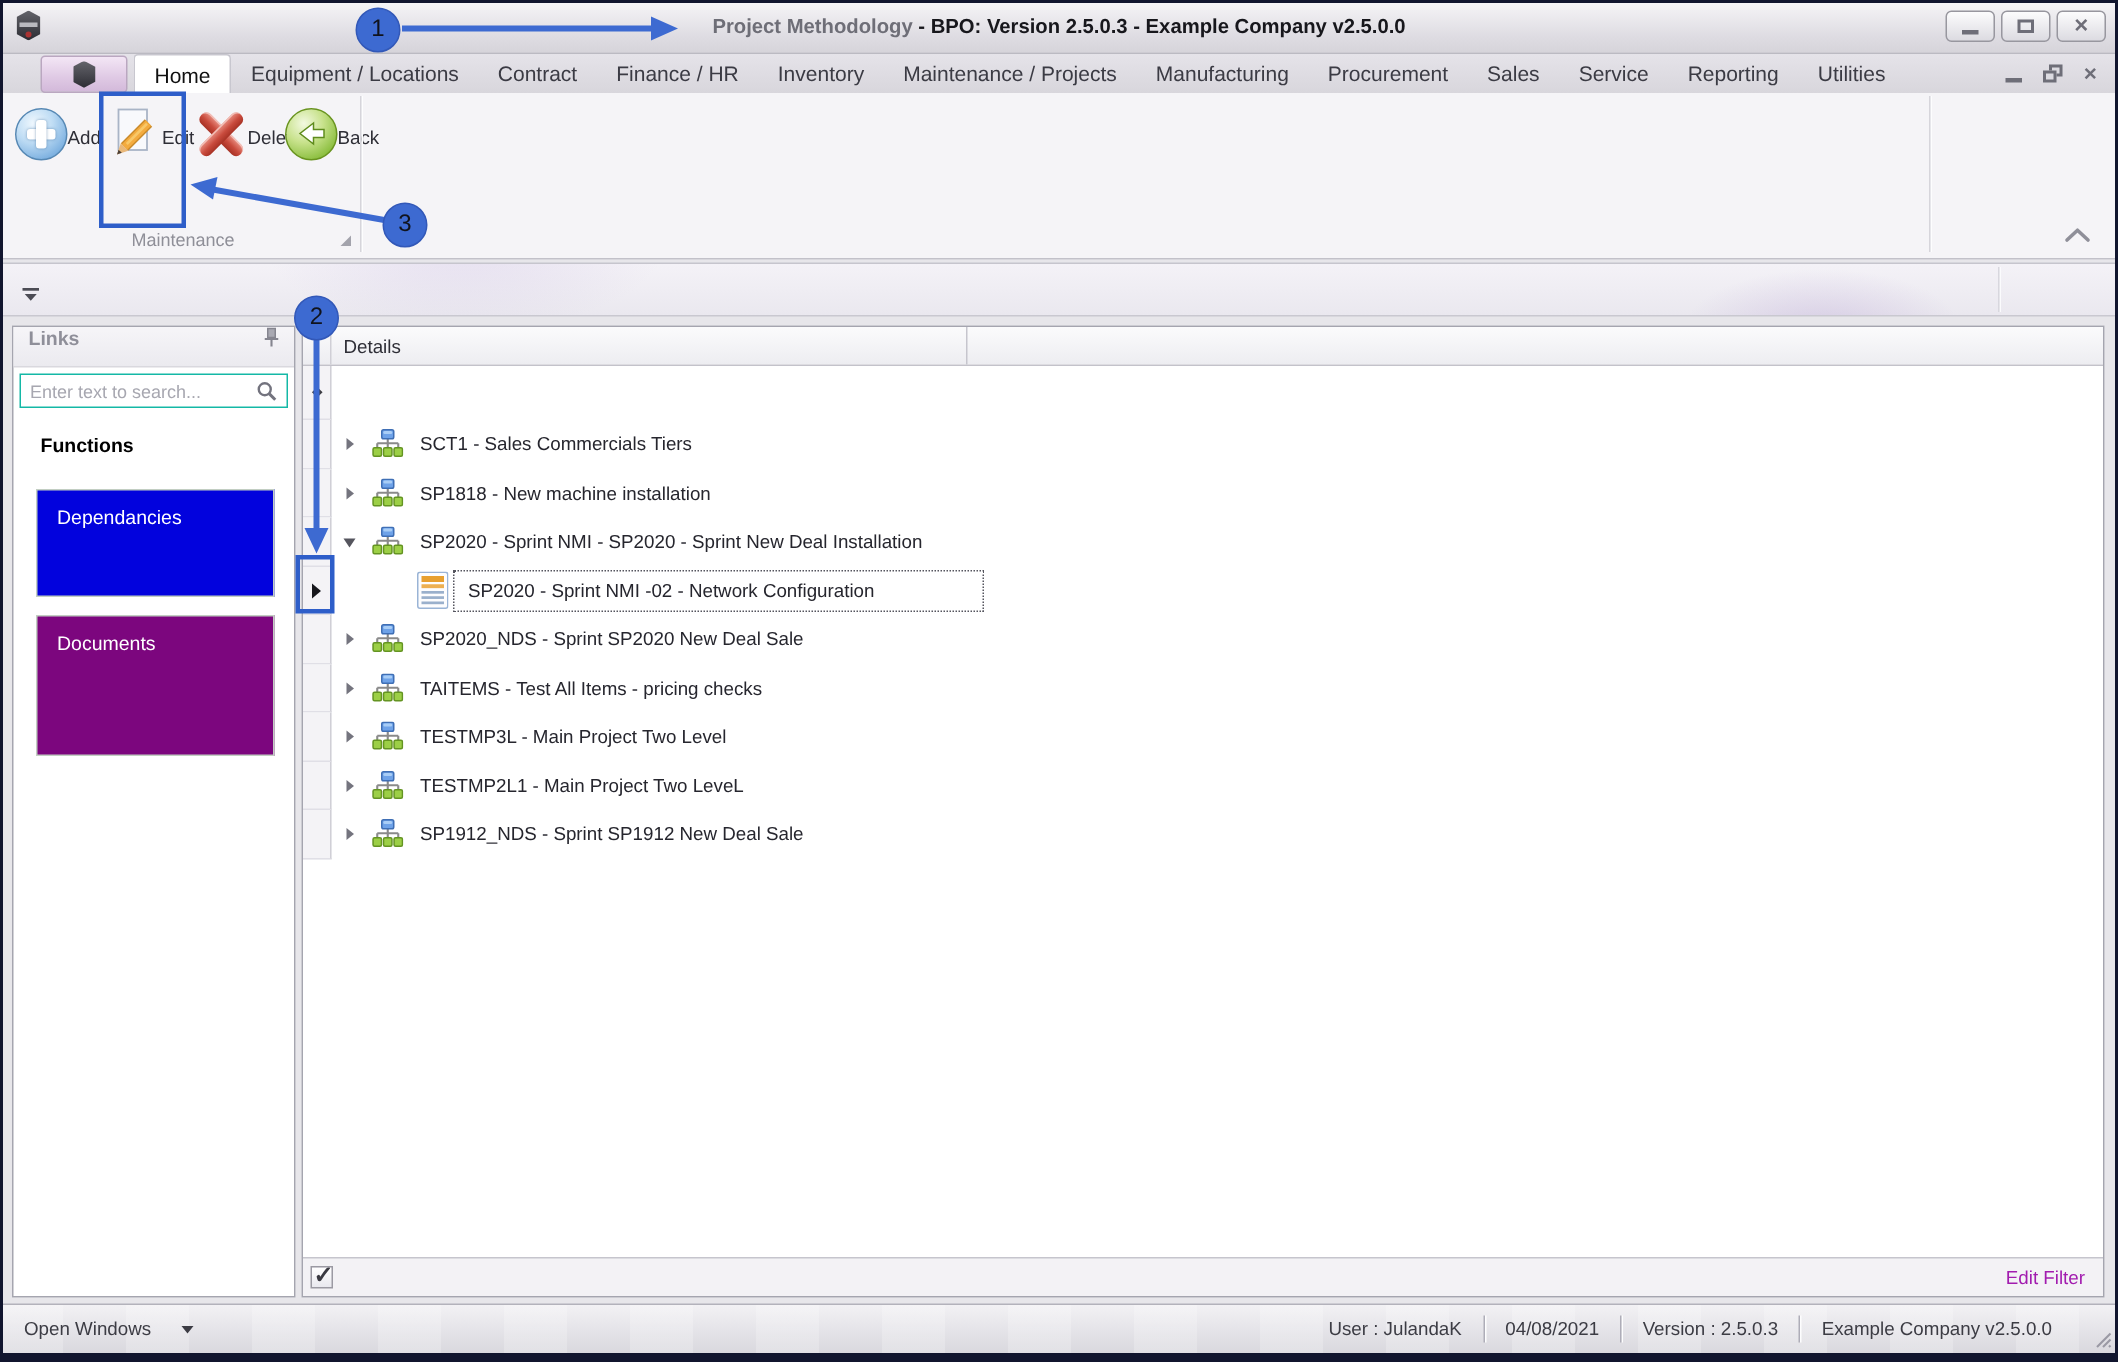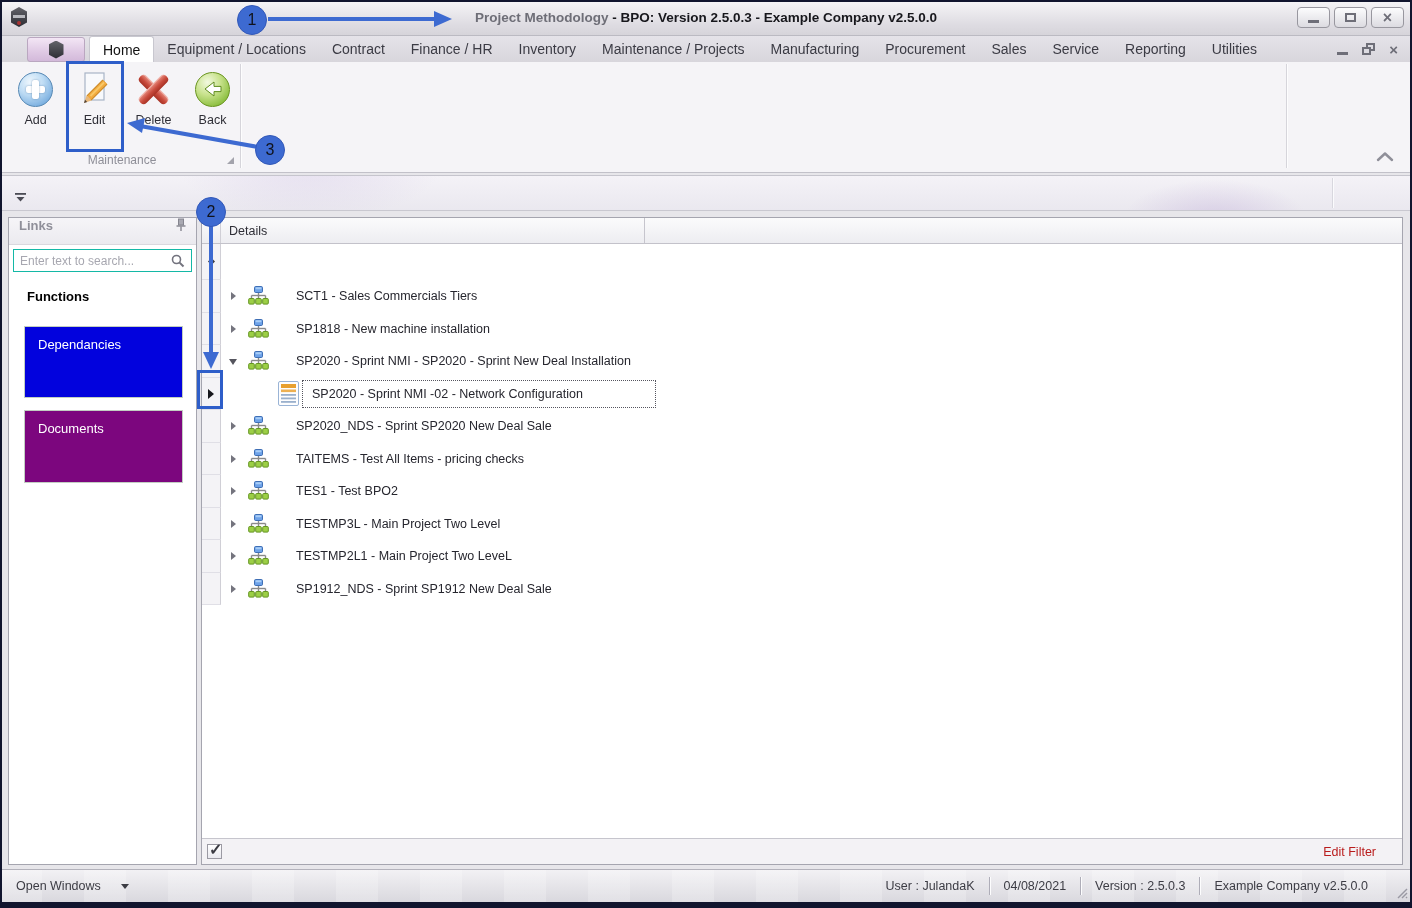--- a/index.html
+++ b/index.html
@@ -33,21 +33,21 @@
   .mdi-restore{position:relative;width:13px;height:12px}
   .mdi-restore i{position:absolute;width:9px;height:8px;border:2px solid #6e6e78;background:#dcdbe1}
   .mdi-restore i:first-child{right:0;top:0}
   .mdi-restore i:last-child{left:0;bottom:0}
   .mdi-close{font-size:15px;font-weight:700;line-height:1}
 
   
   .ribbon{position:absolute;left:0;top:62px;width:1412px;height:111px;background:#f5f4f7;border-bottom:1px solid #c2c1c9}
   .rgroup{position:absolute;left:6px;top:2px;width:232px;height:106px}
   .rbtns{display:flex;gap:8px;padding-left:4px;padding-top:2px}
-  .rb-btn{width:52px;display:flex;flex-direction:column;align-items:center;padding-top:4px}
+  .rb-btn{width:52px;display:flex;flex-direction:row;align-items:center;padding-top:4px}
   .rb-label{margin-top:5px;font-size:12.5px;color:#2e2e36}
   .rb-ic{width:38px;height:38px;display:flex;align-items:center;justify-content:center}
   .ic-add{position:relative;width:35px;height:35px;border-radius:50%;border:1px solid #5688b4;background:radial-gradient(circle at 35% 28%,#f0f8fe 0%,#bedcf4 40%,#7cb0e0 78%,#5e98cf 100%)}
   .ic-add::before,.ic-add::after{content:"";position:absolute;background:#fff;border-radius:2px;box-shadow:0 0 2px rgba(40,90,140,.55)}
   .ic-add::before{width:19px;height:7px;left:7px;top:13px}
   .ic-add::after{width:7px;height:19px;left:13px;top:7px}
   .ic-del{position:relative;width:35px;height:35px}
   .ic-del i{position:absolute;left:-1px;top:13px;width:37px;height:9px;border-radius:4px;background:linear-gradient(#ea9184,#c94b3d 55%,#a83225);box-shadow:inset 0 1px 0 rgba(255,255,255,.45)}
   .ic-del i:first-child{transform:rotate(45deg)}
   .ic-del i:last-child{transform:rotate(-45deg)}
@@ -71,48 +71,48 @@
   .lp-header{height:27px;display:flex;background:linear-gradient(#f6f5f8,#ebeaef);border-bottom:1px solid #d9d8de}
   .lp-title{margin-left:10px;font-weight:700;font-size:13px;color:#8f8f99}
   .lp-pin{margin-left:auto;margin-right:9px;display:flex}
   .lp-search{margin:4px 4px 0 4px;height:23px;border:1px solid #14b8a6;background:#fff;display:flex;align-items:center}
   .lp-search input{flex:1;min-width:0;border:0;outline:none;padding-left:6px;font-size:12px;color:#555;font-family:"Liberation Sans",sans-serif;background:transparent}
   .lp-search input::placeholder{color:#a7a7b0}
   .lp-search svg{margin-right:6px;flex:none}
   .lp-section{margin:17px 0 0 18px;font-weight:700;font-size:13px;color:#000000}
   .fn-item{width:159px;margin-left:15px;color:#fff;font-size:13px;padding:10px 0 0 13px;border:1px solid #c2cec2}
   .fn-item.first{margin-top:22px;height:72px}
-  .fn-item.second{margin-top:12px;height:73px}
+  .fn-item.second{margin-top:12px;height:94px}
 
   
   .grid{position:absolute;left:201px;top:217px;width:1202px;height:648px;background:#fff;border:1px solid #a5a5af}
   .grid-header{height:26px;display:flex;background:linear-gradient(#fbfbfc,#ededf1);border-bottom:1px solid #c3c2ca}
   .gh-ind{width:19px;border-right:1px solid #d0cfd6}
   .gh-details{width:424px;border-right:1px solid #c6c5cd;display:flex;align-items:center;padding-left:8px;font-size:12.5px;color:#2e2e36}
   .gh-rest{flex:1}
   .grid-body{position:absolute;left:0;right:0;top:26px;bottom:26px;background:#fff;overflow:hidden}
   .empty-row{height:36px;display:flex}
   .row-ind{width:19px;flex:none;background:#f4f3f6;border-right:1px solid #d0cfd6;border-bottom:1px solid #e0dfe6;display:flex;justify-content:center}
   .row-dot{width:5px;height:5px;background:#3c3c44;transform:rotate(45deg);margin-top:15px}
   .tree-row{height:32.5px;display:flex}
   .row-content{flex:1;display:flex;align-items:center}
   .tree-row.lvl0 .row-content{padding-left:8px}
   .tree-row.lvl1 .row-content{padding-left:48px}
   .expander{width:10px;height:12px;position:relative;flex:none}
   .expander.closed::before{content:"";position:absolute;left:2px;top:2px;border-top:4px solid transparent;border-bottom:4px solid transparent;border-left:5px solid #74747e}
   .expander.open::before{content:"";position:absolute;left:0;top:4px;border-left:4.5px solid transparent;border-right:4.5px solid transparent;border-top:6px solid #55555e}
   .node-icon{margin-left:9px;flex:none;display:flex}
-  .row-label{margin-left:27px;font-size:12.5px;color:#26262e;white-space:nowrap}
+  .row-label{margin-left:11px;font-size:12.5px;color:#26262e;white-space:nowrap}
   .sel-box{height:28px;border:1px dotted #55555e;display:flex;align-items:center;padding-left:9px;width:354px;margin-left:3px;background:#fff}
   .sel-box .row-label{margin-left:0}
   .focus-arrow{width:0;height:0;border-top:5px solid transparent;border-bottom:5px solid transparent;border-left:6px solid #17171c;margin-top:11px}
   .grid-footer{position:absolute;left:0;right:0;bottom:0;height:26px;background:#f3f2f5;border-top:1px solid #c6c5cd;display:flex;align-items:center}
   .chk{width:15px;height:15px;margin-left:5px;border:1px solid #9b9aa3;background:linear-gradient(#ffffff,#e9e9ef);position:relative}
   .chk::after{content:"✓";position:absolute;left:1px;top:-5px;font-size:16px;font-weight:700;color:#3a3a42}
-  .edit-filter{margin-left:auto;margin-right:26px;font-size:12.5px;color:#b91c1c}
+  .edit-filter{margin-left:auto;margin-right:12px;font-size:12.5px;color:#a21caf}
 
   
   .statusbar{position:absolute;left:0;top:869px;width:1412px;height:33px;border-top:1px solid #b3b2bb;display:flex;align-items:center;
     background:repeating-linear-gradient(90deg,rgba(255,255,255,.22) 0 42px,rgba(255,255,255,0) 42px 84px),linear-gradient(#f2f1f4,#d9d8de)}
   .open-windows{margin-left:16px;font-size:12.5px;color:#3c3c44;display:flex;align-items:center;gap:20px}
   .ow-caret{width:0;height:0;border-left:4px solid transparent;border-right:4px solid transparent;border-top:5px solid #3c3c44}
   .sb-right{margin-left:auto;display:flex;align-items:center;margin-right:30px}
   .sb-cell{padding:0 14px;font-size:12.5px;color:#3c3c44;white-space:nowrap}
   .sb-sep{width:1px;height:18px;background:#aeadb8;box-shadow:1px 0 0 #fdfdfe}
   .grip{position:absolute;right:4px;bottom:3px}
@@ -403,42 +403,20 @@
           <rect x="0.7" y="12.5" width="5.6" height="5.6" rx="1" fill="#9ccf46" stroke="#649422"></rect>
           <rect x="7.7" y="12.5" width="5.6" height="5.6" rx="1" fill="#9ccf46" stroke="#649422"></rect>
           <rect x="14.7" y="12.5" width="5.6" height="5.6" rx="1" fill="#9ccf46" stroke="#649422"></rect>
         </svg>
       </span>
 
       <span class="row-label">TAITEMS - Test All Items - pricing checks</span>
     </div>
   </div>
 
-  <div class="tree-row lvl0">
-    <div class="row-ind"></div>
-    <div class="row-content">
-      <span class="expander closed"></span>
-      <span class="node-icon icon-org">
-        <svg width="21" height="20" viewBox="0 0 21 20">
-          <line x1="10.5" y1="6" x2="10.5" y2="9.5" stroke="#8a8a8a" stroke-width="1.4"></line>
-          <line x1="3.5" y1="9.5" x2="17.5" y2="9.5" stroke="#8a8a8a" stroke-width="1.4"></line>
-          <line x1="3.5" y1="9.5" x2="3.5" y2="12.5" stroke="#8a8a8a" stroke-width="1.4"></line>
-          <line x1="10.5" y1="9.5" x2="10.5" y2="12.5" stroke="#8a8a8a" stroke-width="1.4"></line>
-          <line x1="17.5" y1="9.5" x2="17.5" y2="12.5" stroke="#8a8a8a" stroke-width="1.4"></line>
-          <rect x="6.5" y="0.5" width="8" height="6" rx="1.2" fill="#6ea2e8" stroke="#3f6fb5"></rect>
-          <rect x="7.5" y="1.3" width="6" height="2" rx="1" fill="#a8cdf6"></rect>
-          <rect x="0.7" y="12.5" width="5.6" height="5.6" rx="1" fill="#9ccf46" stroke="#649422"></rect>
-          <rect x="7.7" y="12.5" width="5.6" height="5.6" rx="1" fill="#9ccf46" stroke="#649422"></rect>
-          <rect x="14.7" y="12.5" width="5.6" height="5.6" rx="1" fill="#9ccf46" stroke="#649422"></rect>
-        </svg>
-      </span>
-
-      <span class="row-label">TES1 - Test BPO2</span>
-    </div>
-  </div>
 
   <div class="tree-row lvl0">
     <div class="row-ind"></div>
     <div class="row-content">
       <span class="expander closed"></span>
       <span class="node-icon icon-org">
         <svg width="21" height="20" viewBox="0 0 21 20">
           <line x1="10.5" y1="6" x2="10.5" y2="9.5" stroke="#8a8a8a" stroke-width="1.4"></line>
           <line x1="3.5" y1="9.5" x2="17.5" y2="9.5" stroke="#8a8a8a" stroke-width="1.4"></line>
           <line x1="3.5" y1="9.5" x2="3.5" y2="12.5" stroke="#8a8a8a" stroke-width="1.4"></line>

